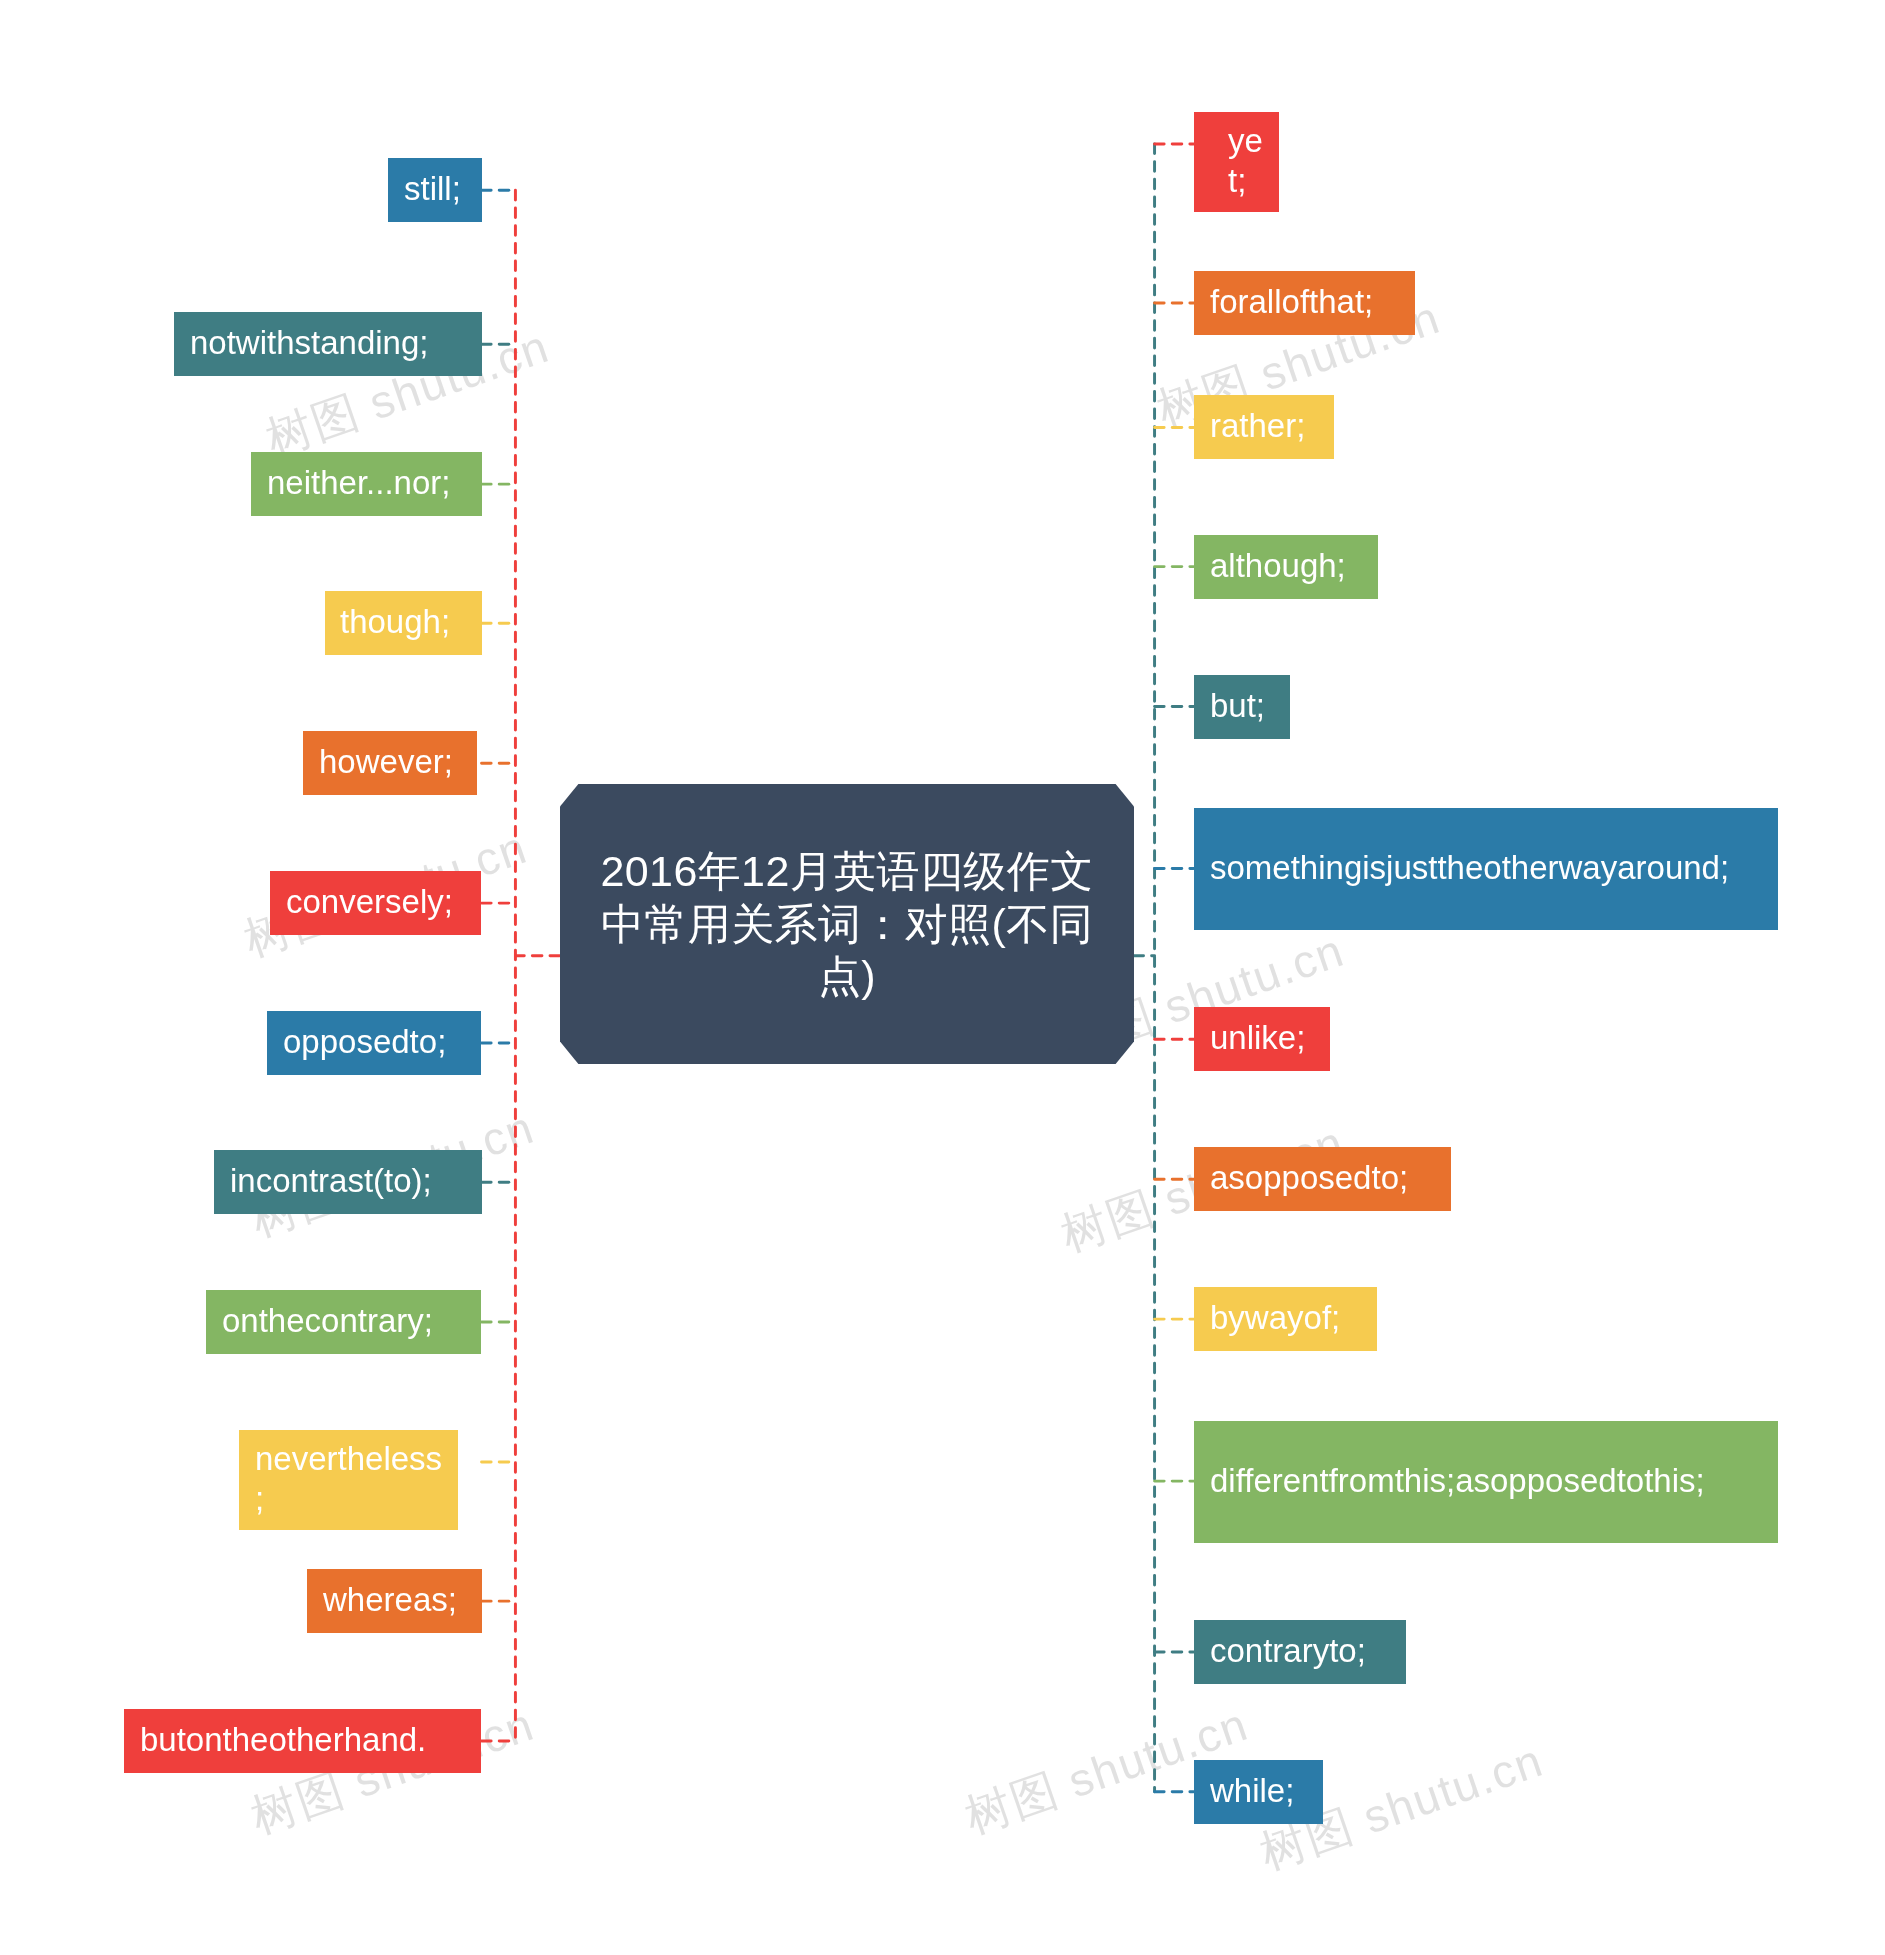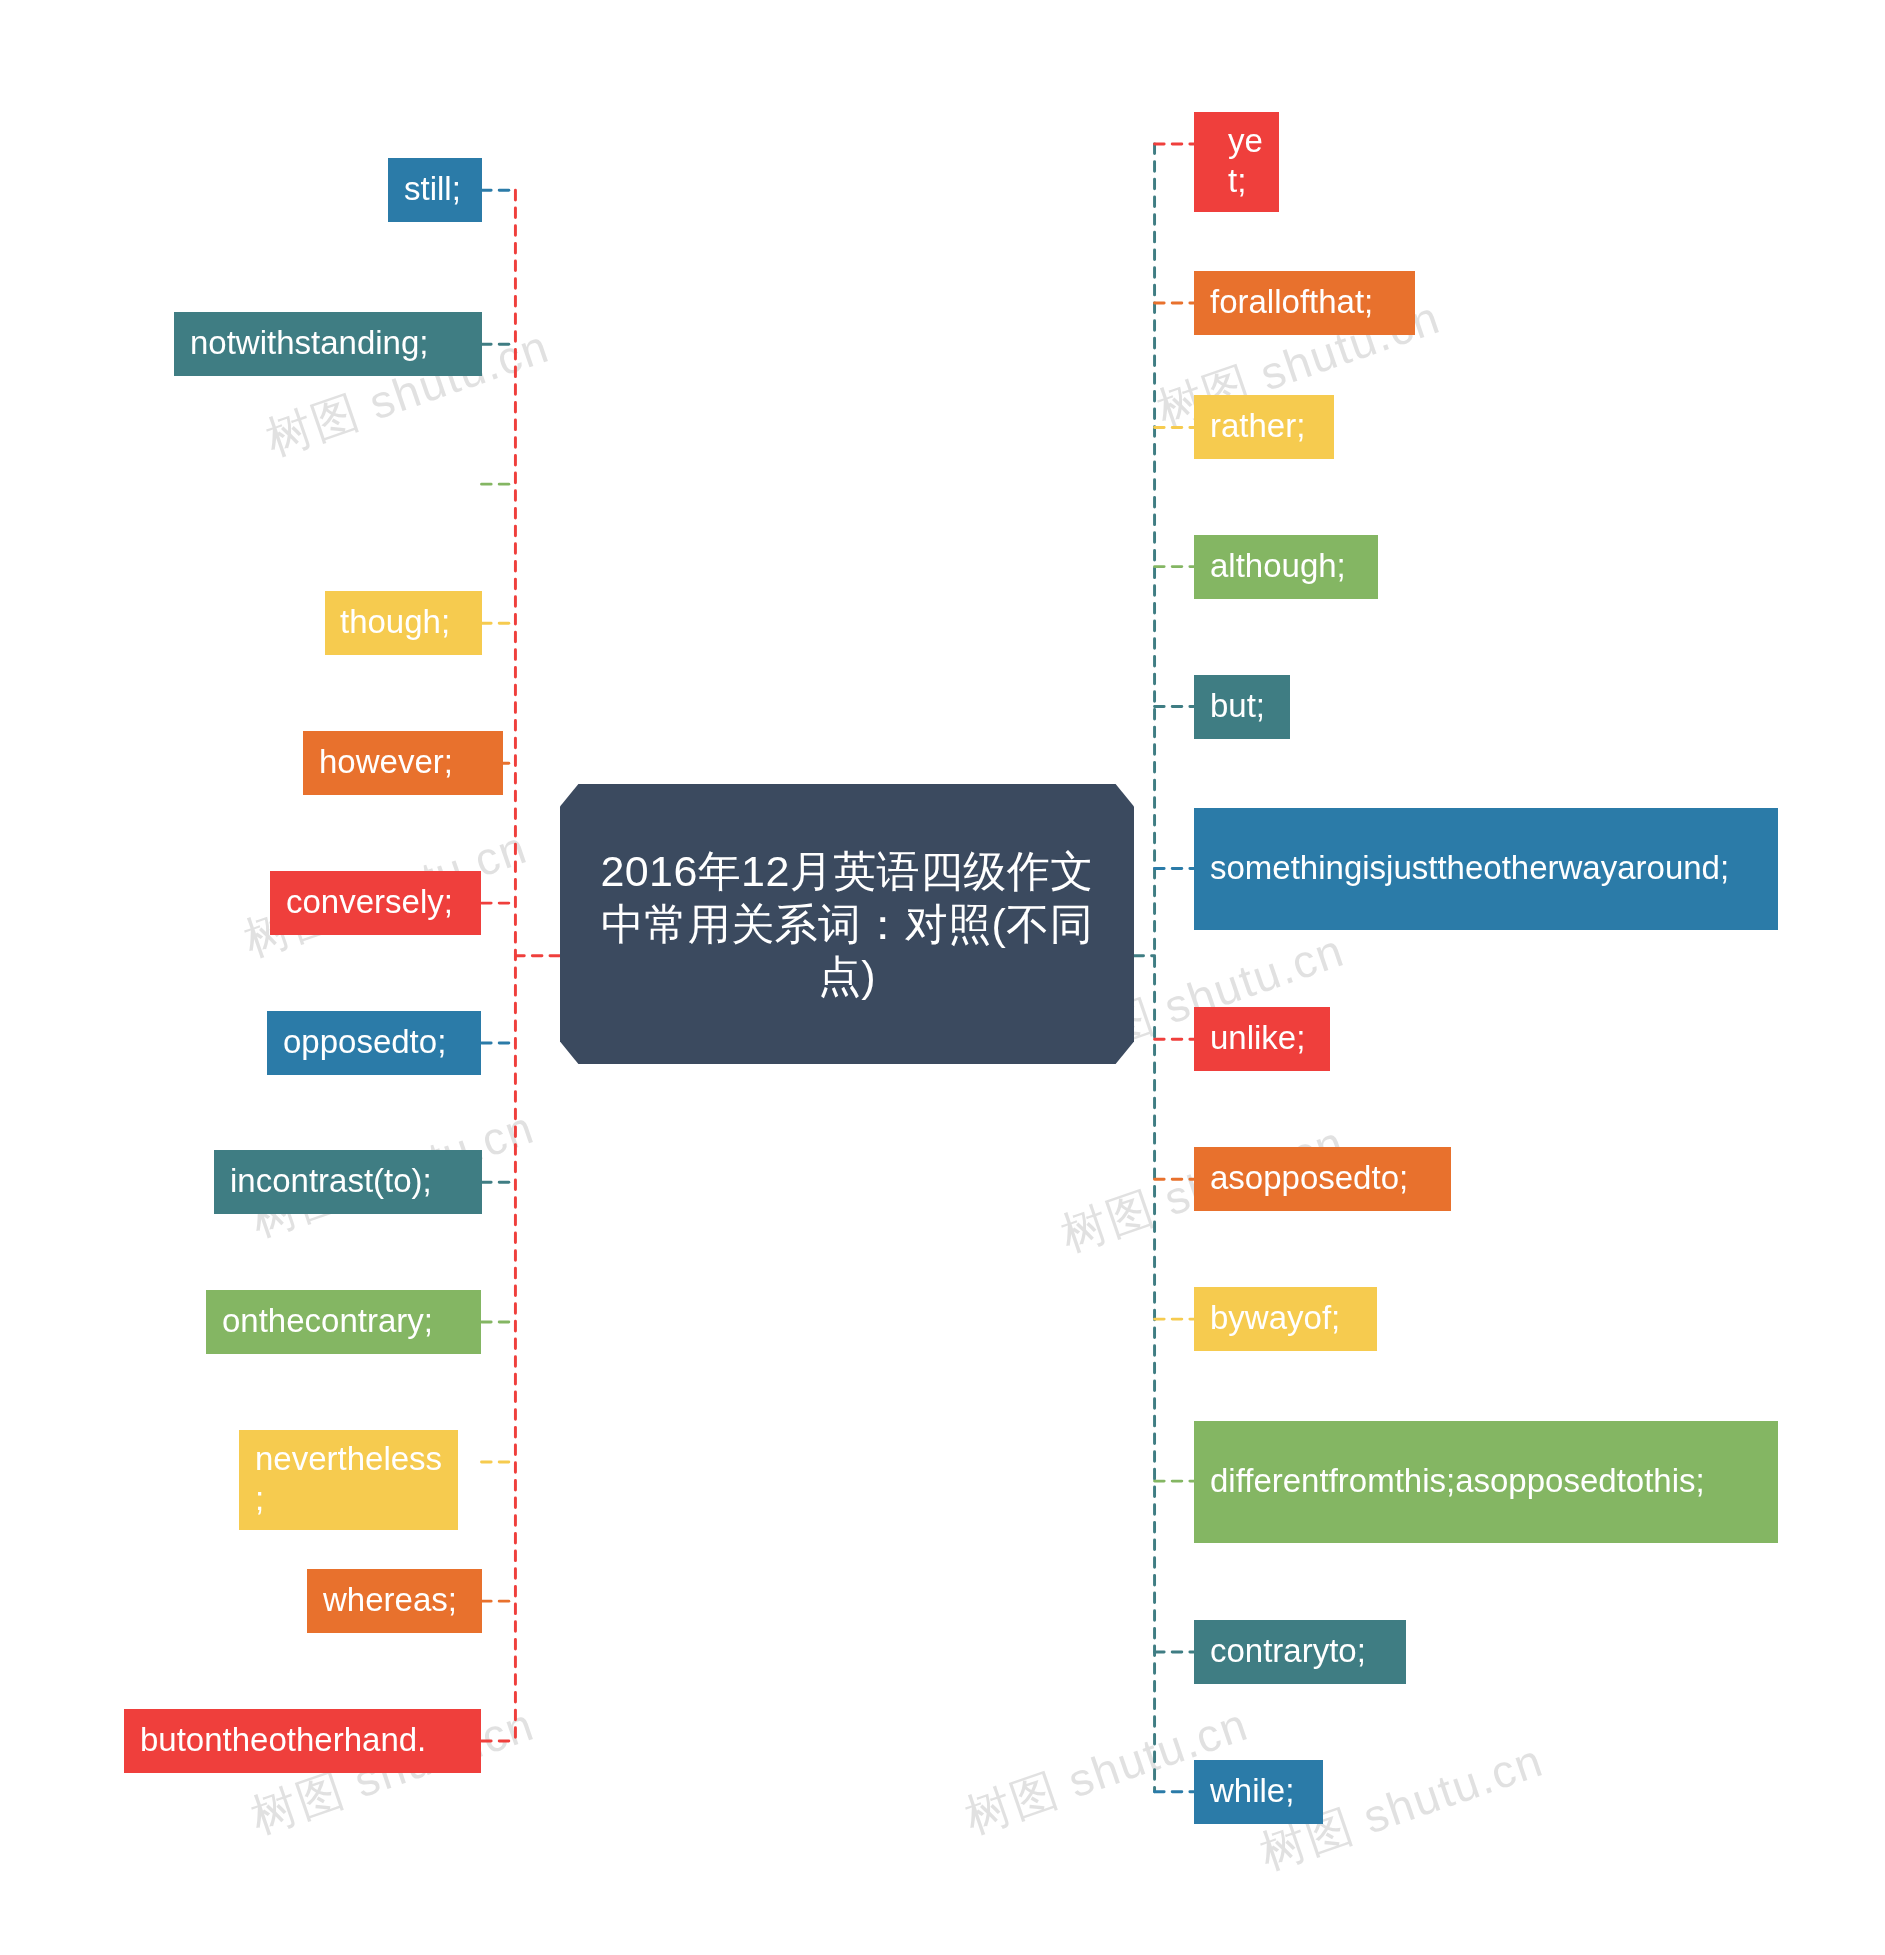--- a/index.html
+++ b/index.html
@@ -136,22 +136,23 @@
 <div id="canvas">
 
   <div class="root">
     <div class="root-shape">
       <div class="root-text">2016年12月英语四级作文中常用关系词：对照(不同点)</div>
     </div>
   </div>
 
 <div class="node left" style="left: 388px; top: 158px; width: 94px; min-height: 64px; background: rgb(43, 123, 168);">still;</div>
     <div class="node left" style="left: 174px; top: 312px; width: 308px; min-height: 64px; background: rgb(63, 125, 131);">notwithstanding;</div>
+    <div class="node left" style="left: 251px; top: 452px; width: 231px; min-height: 64px; background: rgb(132, 182, 99);">neither...nor;</div>
     <div class="node left" style="left: 325px; top: 591px; width: 157px; min-height: 64px; background: rgb(246, 203, 79); padding-left: 15px;">though;</div>
-    <div class="node left" style="left: 303px; top: 731px; width: 200px; min-height: 64px; background: rgb(232, 113, 45);">however;</div>
+    <div class="node left" style="left: 303px; top: 731px; width: 174px; min-height: 64px; background: rgb(232, 113, 45);">however;</div>
     <div class="node left" style="left: 270px; top: 871px; width: 211px; min-height: 64px; background: rgb(239, 63, 60);">conversely;</div>
     <div class="node left" style="left: 267px; top: 1011px; width: 214px; min-height: 64px; background: rgb(43, 123, 168);">opposedto;</div>
     <div class="node left" style="left: 214px; top: 1150px; width: 268px; min-height: 64px; background: rgb(63, 125, 131);">incontrast(to);</div>
     <div class="node left" style="left: 206px; top: 1290px; width: 275px; min-height: 64px; background: rgb(132, 182, 99);">onthecontrary;</div>
     <div class="node left" style="left: 239px; top: 1430px; width: 219px; min-height: 64px; background: rgb(246, 203, 79);">nevertheless;</div>
     <div class="node left" style="left: 307px; top: 1569px; width: 175px; min-height: 64px; background: rgb(232, 113, 45);">whereas;</div>
     <div class="node left" style="left: 124px; top: 1709px; width: 357px; min-height: 64px; background: rgb(239, 63, 60);">butontheotherhand.</div>
     <div class="node right" style="left: 1194px; top: 112px; width: 85px; min-height: 64px; background: rgb(239, 63, 60); padding-left: 34px;">yet;</div>
     <div class="node right" style="left: 1194px; top: 271px; width: 221px; min-height: 64px; background: rgb(232, 113, 45);">forallofthat;</div>
     <div class="node right" style="left: 1194px; top: 395px; width: 140px; min-height: 64px; background: rgb(246, 203, 79);">rather;</div>

